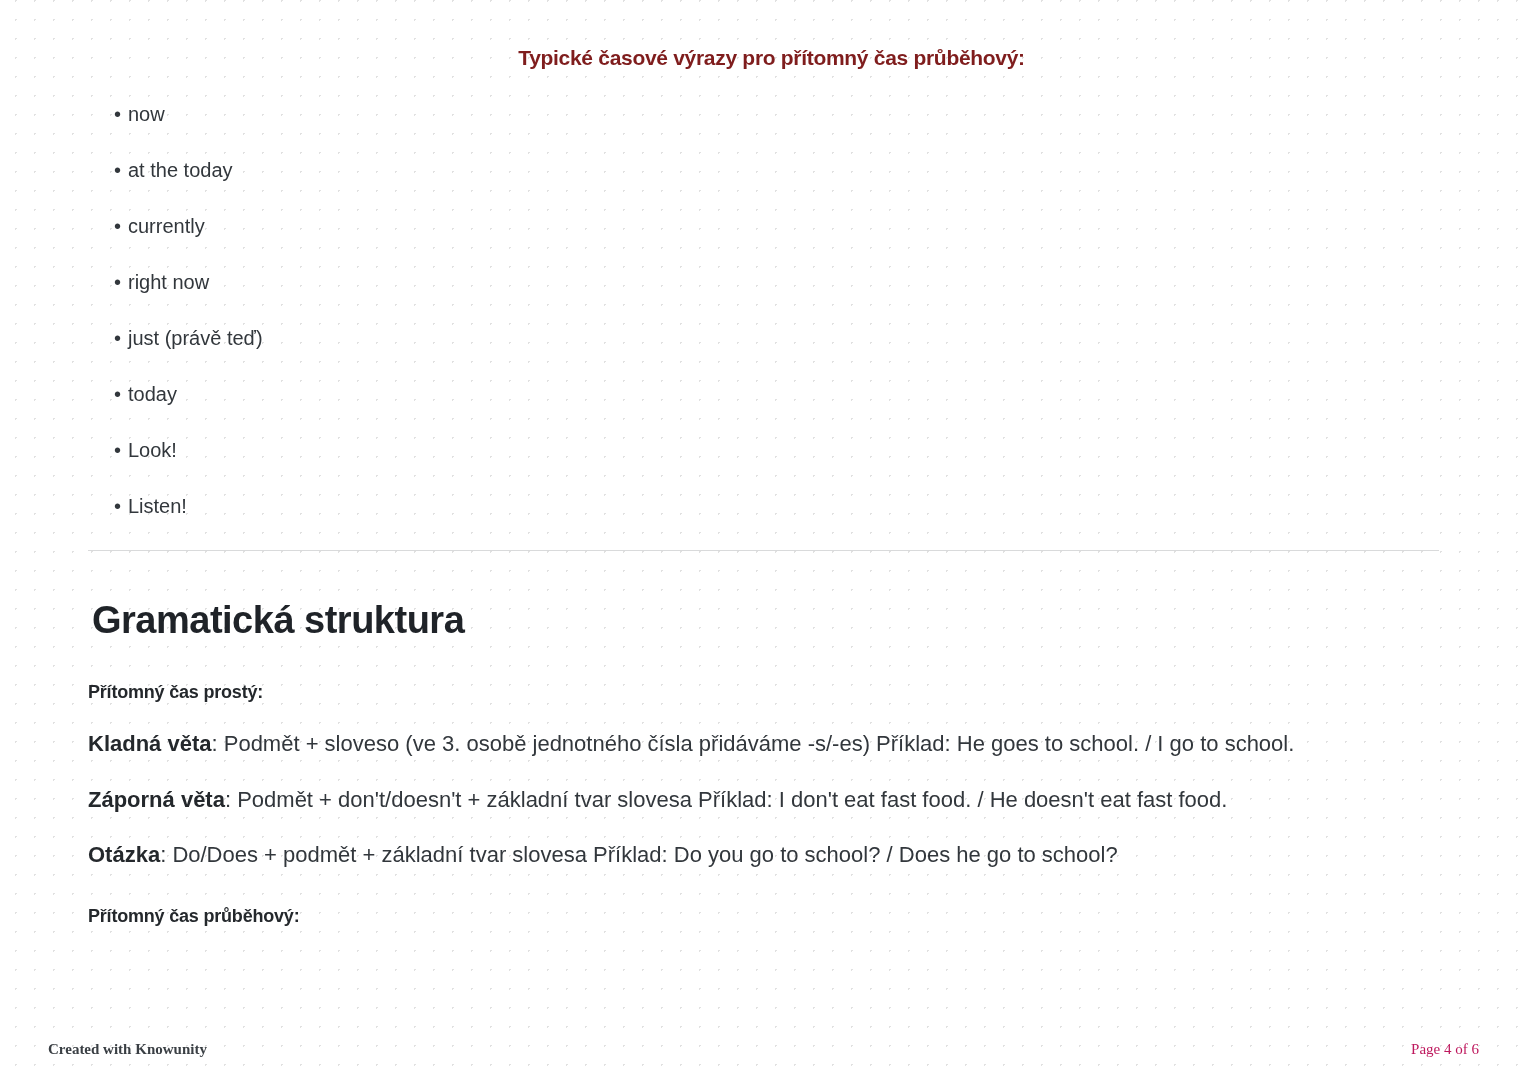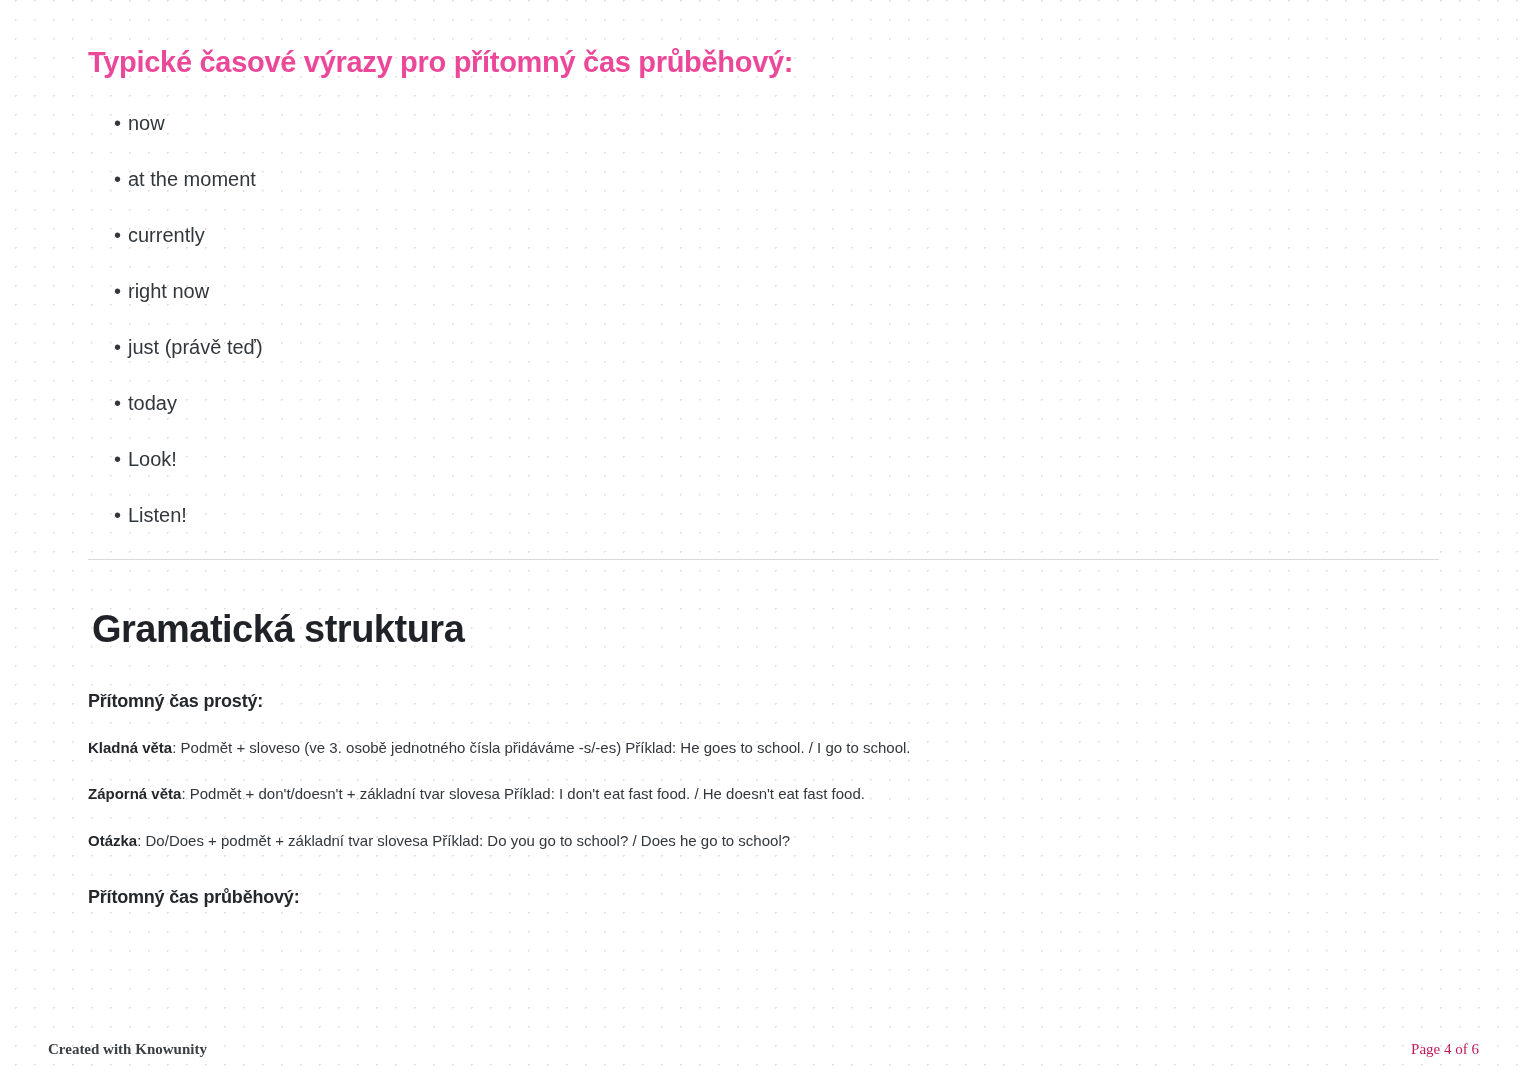--- a/index.html
+++ b/index.html
@@ -25,26 +25,27 @@
     opacity: 0.85;
     pointer-events: none;
   }
   .content {
     position: relative;
     padding: 0 72px;
     box-sizing: border-box;
   }
 
   .section-heading {
-    font-size: 29px;
+    font-size: 21px;
     font-weight: bold;
     letter-spacing: -0.3px;
-    color: #ec4899;
+    color: #7f1d1d;
     margin: 0;
     padding: 46px 0 0 16px;
+    text-align: center;
   }
 
   .bullet-list {
     list-style: none;
     margin: 6px;
     padding: 26px 0 0 32px;
   }
   .bullet-list li {
     font-size: 20px;
     line-height: 1.2;
@@ -77,21 +78,21 @@
   .sub-heading {
     font-size: 18px;
     font-weight: bold;
     letter-spacing: -0.2px;
     color: #24282c;
     margin: 0;
     padding: 36px 0 0 16px;
   }
 
   .para {
-    font-size: 15px;
+    font-size: 22px;
     line-height: 1.35;
     color: #32373c;
     margin: 0;
     padding: 26px 0 0 16px;
   }
   .para .lead {
     font-weight: bold;
     color: #24282c;
   }
 
@@ -123,21 +124,21 @@
 <body>
 
 <div class="page-texture"></div>
 
 <div class="content">
 
   <h2 class="section-heading">Typické časové výrazy pro přítomný čas průběhový:</h2>
 
   <ul class="bullet-list">
     <li><span class="bullet-dot">•</span><span>now</span></li>
-    <li><span class="bullet-dot">•</span><span>at the moment</span></li>
+    <li><span class="bullet-dot">•</span><span>at the today</span></li>
     <li><span class="bullet-dot">•</span><span>currently</span></li>
     <li><span class="bullet-dot">•</span><span>right now</span></li>
     <li><span class="bullet-dot">•</span><span>just (právě teď)</span></li>
     <li><span class="bullet-dot">•</span><span>today</span></li>
     <li><span class="bullet-dot">•</span><span>Look!</span></li>
     <li><span class="bullet-dot">•</span><span>Listen!</span></li>
   </ul>
 
   <div class="divider"></div>
 

